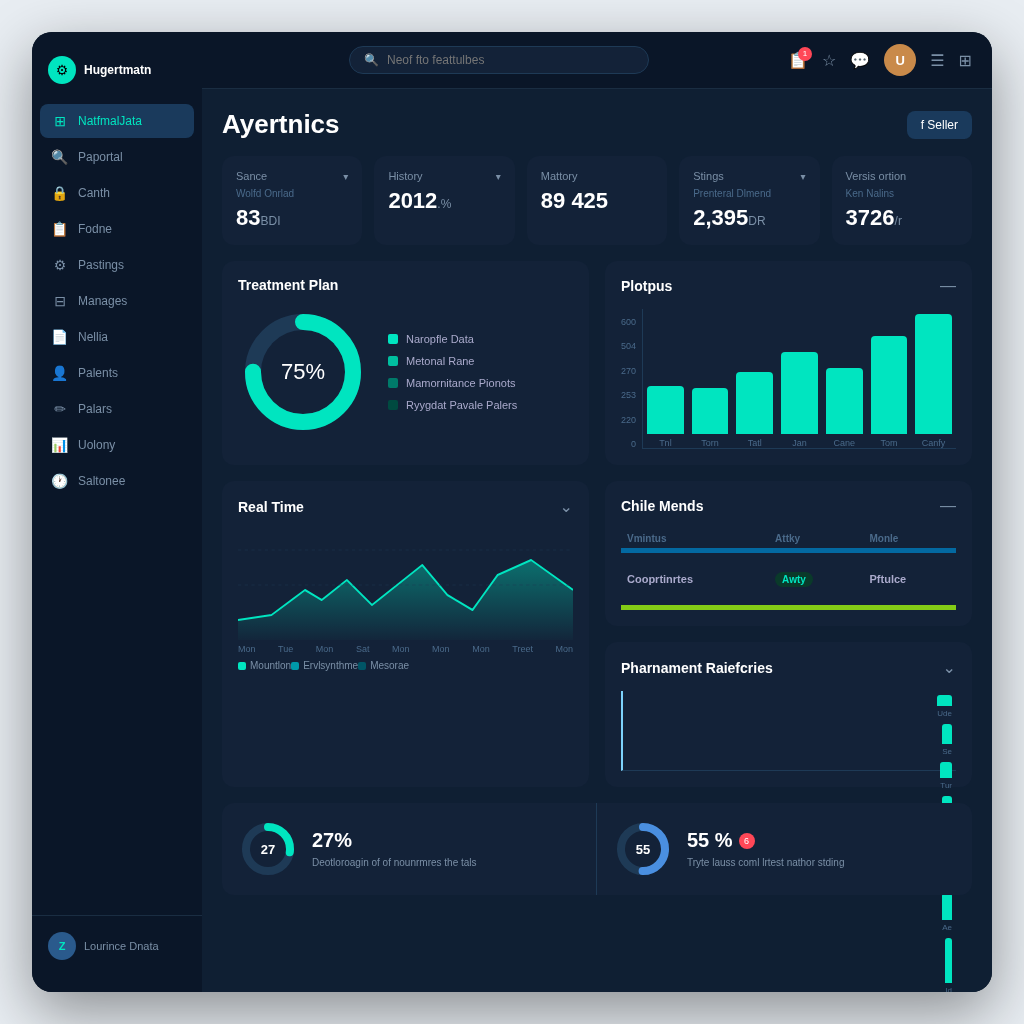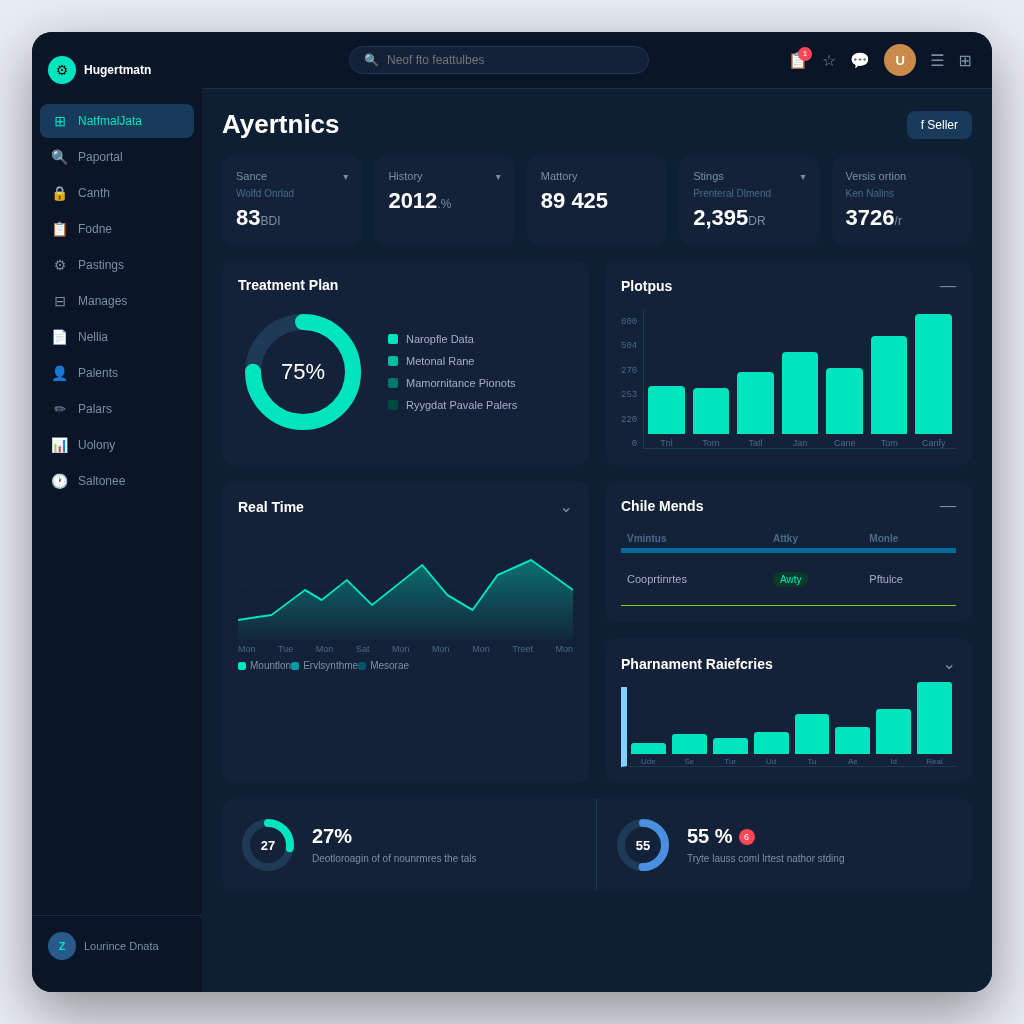--- a/index.html
+++ b/index.html
@@ -347,21 +347,20 @@
       border-radius: 4px 4px 0 0;
     }
     .bar-label {
       color: #4a6a8a;
       font-size: 9px;
     }
     .y-label {
       color: #4a6a8a;
       font-size: 9px;
       text-align: right;
-      font-family: Liberation Mono, monospace;
     }
     .y-axis {
       display: flex;
       flex-direction: column;
       justify-content: space-between;
       height: 140px;
       padding: 8px 0 0;
     }
     
     .realtime-chart {
@@ -407,21 +406,22 @@
       color: #4a6a8a;
       font-size: 10px;
       text-align: left;
       padding: 4px 6px;
       border-bottom: 5px solid #0369a1;
     }
     .chile-table td {
       color: #aac;
       font-size: 11px;
       padding: 20px 6px;
-      border-bottom: 1px solid #84cc16;
+      border-bottom: 5px solid #84cc16;
+      font-weight: bold;
     }
     .status-badge {
       padding: 2px 7px;
       border-radius: 10px;
       font-size: 10px;
     }
     .status-active { background: #0a3a2a; color: #00e5c0; }
     .status-pending { background: #3a2a0a; color: #f5a623; }
     
     .bottom-stats {
@@ -470,23 +470,24 @@
       color: #7a8fa6;
       font-size: 10px;
       line-height: 1.3;
     }
     
     .pharnament-bars {
       display: flex;
       align-items: flex-end;
       gap: 6px;
       height: 80px;
-      border-left: 6px solid #7dd3fc;
+      border-left: 2px solid #7dd3fc;
       border-bottom: 1px solid #1e3a56;
       padding: 4px 4px 0;
+      flex-direction: column;
     }
     .ph-bar-col {
       display: flex;
       flex-direction: column;
       align-items: center;
       gap: 3px;
       flex: 1;
     }
     .ph-bar {
       width: 100%;

